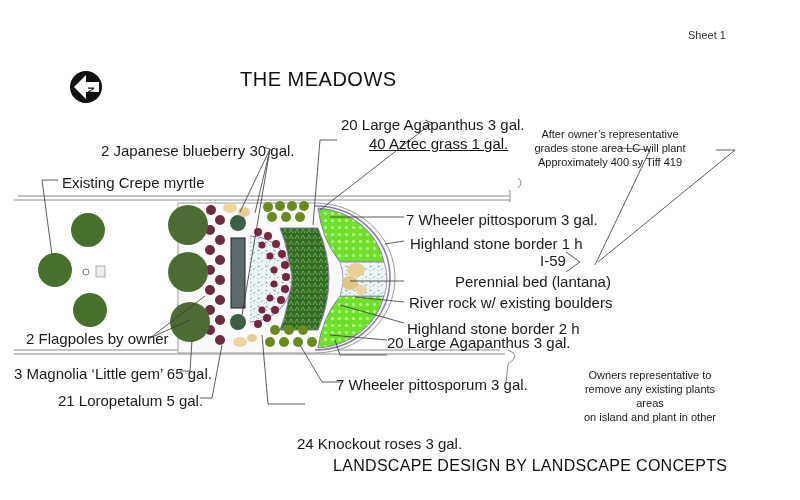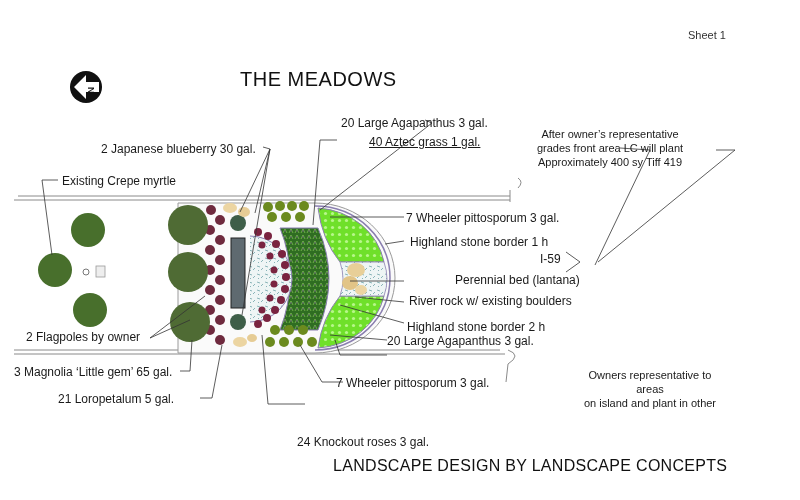--- a/index.html
+++ b/index.html
@@ -1,20 +1,20 @@
 <!DOCTYPE html>
 <html><head>
 <meta charset="utf-8">
 <style>
   html, body { margin:0; padding:0; background:#ffffff; }
   body { width:800px; height:500px; position:relative; overflow:hidden; font-family:"Liberation Sans", sans-serif; color:#1a1a1a; }
   .abs { position:absolute; }
   .title { left:240px; top:40px; font-size:20px; letter-spacing:0.5px; color:#111;margin-top:28px; }
   .sheet { left:688px; top:29px; font-size:11px; color:#333; }
-  .lbl { font-size:12px; color:#1a1a1a; white-space:nowrap; }
+  .lbl { font-size:15px; color:#1a1a1a; white-space:nowrap; }
   .note { font-size:11px; color:#1a1a1a; text-align:center; line-height:14px; }
   .footer { left:333px; top:457px; font-size:16px; color:#111; letter-spacing:0.3px; }
   svg.plan { position:absolute; left:0; top:0; }
 </style>
 </head>
 <body>
 
 <div class="abs title">THE MEADOWS</div>
 <div class="abs sheet">Sheet 1</div>
 
@@ -182,22 +182,23 @@
 <div class="abs lbl" style="left:407px;top:320px;">Highland stone border 2 h</div>
 <div class="abs lbl" style="left:387px;top:334px;">20 Large Agapanthus 3 gal.</div>
 <div class="abs lbl" style="left:26px;top:330px;">2 Flagpoles by owner</div>
 <div class="abs lbl" style="left:14px;top:365px;">3 Magnolia ‘Little gem’ 65 gal.</div>
 <div class="abs lbl" style="left:58px;top:392px;">21 Loropetalum  5 gal.</div>
 <div class="abs lbl" style="left:336px;top:376px;">7 Wheeler pittosporum 3 gal.</div>
 <div class="abs lbl" style="left:297px;top:399px;margin-top:36px;">24 Knockout roses 3 gal.</div>
 
 <div class="abs note" style="left:510px;top:127px;width:200px;">
   <div>After owner’s representative</div>
-  <div>grades front area LC will plant</div>
+  <div>grades stone area LC will plant</div>
   <div>Approximately 400 sy Tiff 419</div>
 </div>
 <div class="abs note" style="left:570px;top:368px;width:160px;">
   <div>Owners representative to</div>
+  <div>remove any existing plants</div>
   <div>areas</div>
   <div>on island and plant in other</div>
 </div>
 
 <div class="abs footer">LANDSCAPE DESIGN BY LANDSCAPE CONCEPTS</div>
 
 </body></html>

